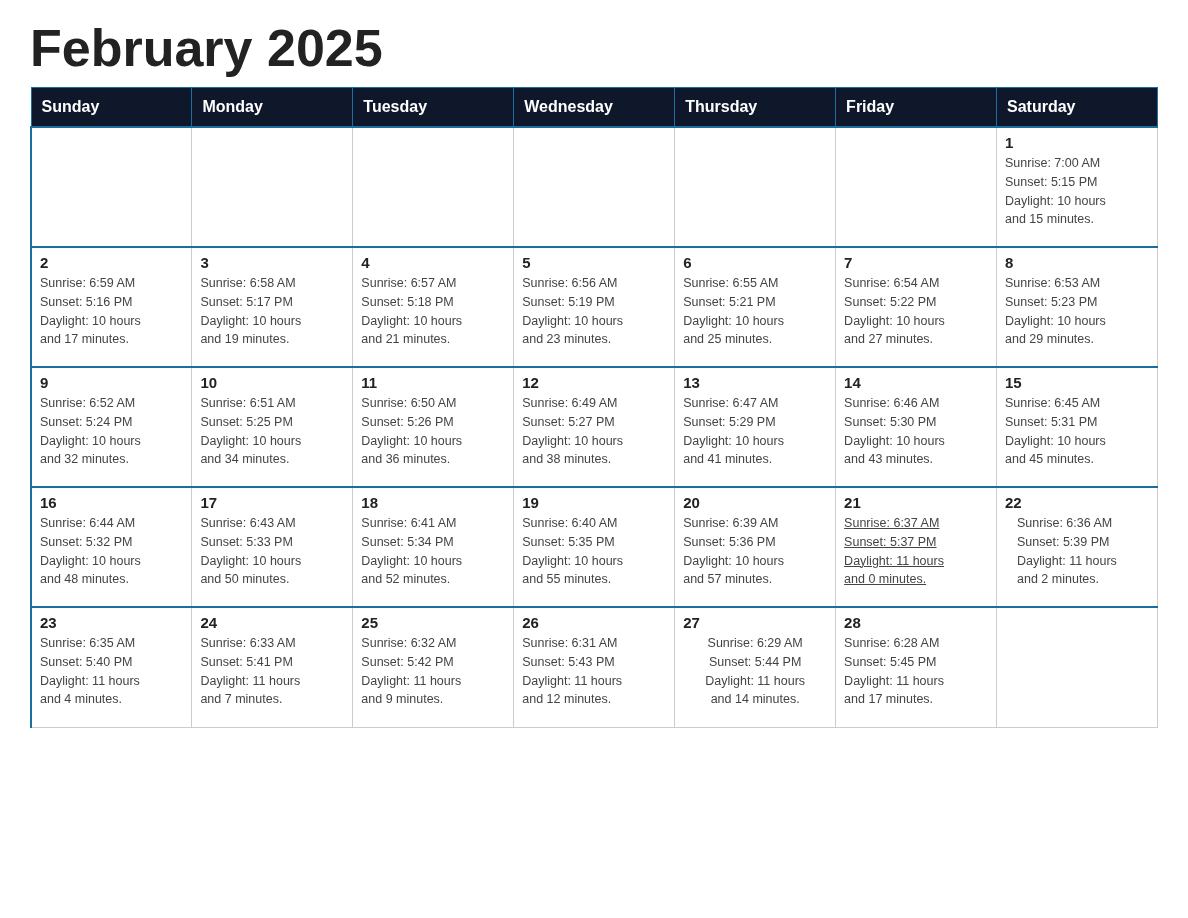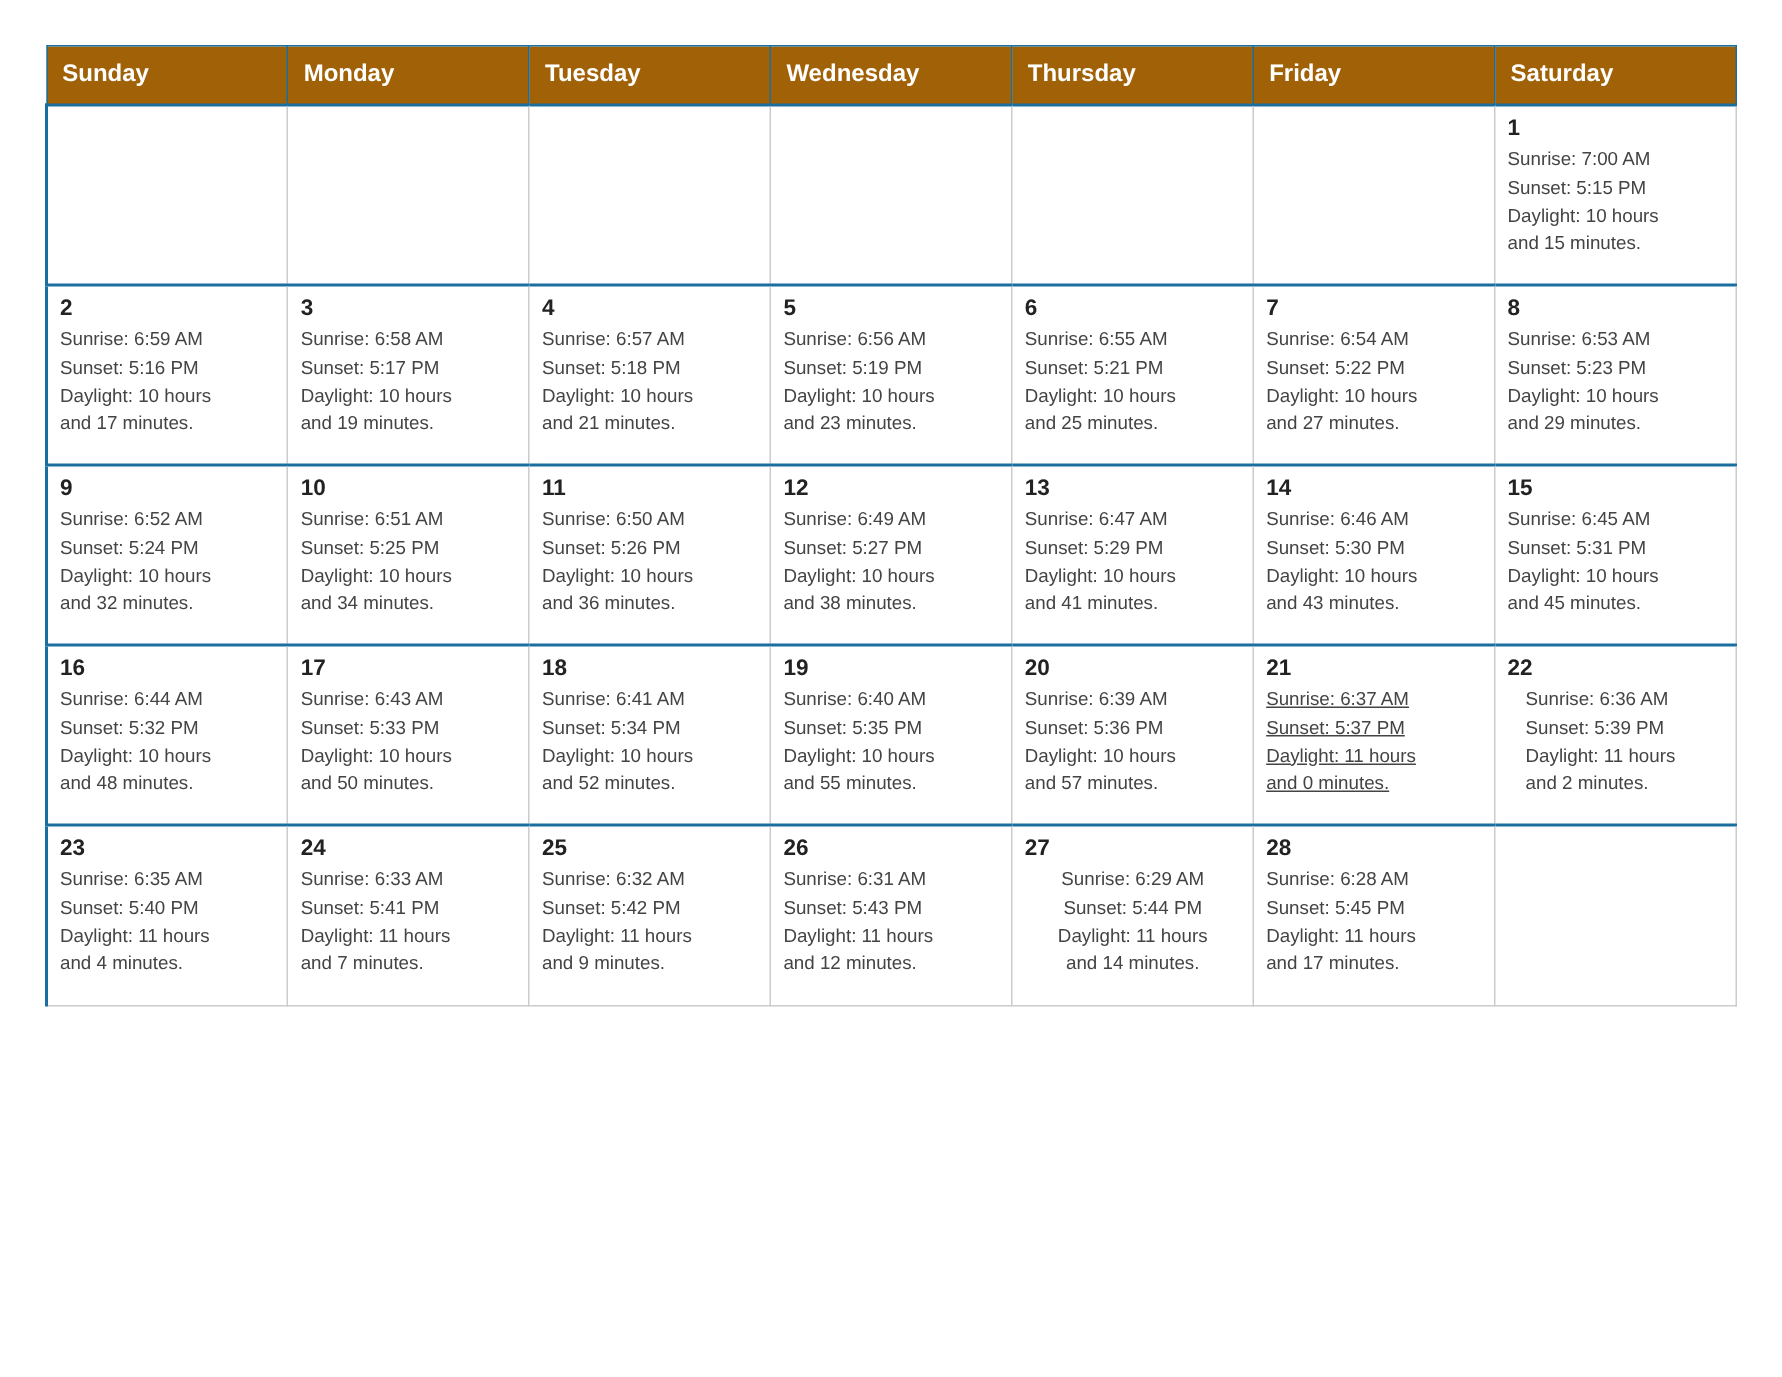--- a/index.html
+++ b/index.html
@@ -56,21 +56,21 @@
       font-size: 22px;
       color: #444;
       margin-top: 4px;
     }
     .calendar-table {
       width: 100%;
       border-collapse: collapse;
       margin-top: 10px;
     }
     .calendar-table th {
-      background-color: #a16207;
+      background-color: #0f172a;
       color: #fff;
       font-size: 16px;
       font-weight: bold;
       padding: 10px 10px;
       text-align: left;
       border: 1px solid #1a6fa0;
       margin-top: 39px;
     }
     .calendar-table td {
       vertical-align: top;
@@ -102,20 +102,21 @@
     }
     .week-row td {
       border-top: 2px solid #1a6fa0;
     }
   </style>
 </head>
 <body>
 
 <div class="header">
   <div class="title-section">
+    <div class="month-title">February 2025</div>
   </div>
 </div>
 
 <table class="calendar-table">
   <thead>
     <tr>
       <th>Sunday</th>
       <th>Monday</th>
       <th>Tuesday</th>
       <th>Wednesday</th>

